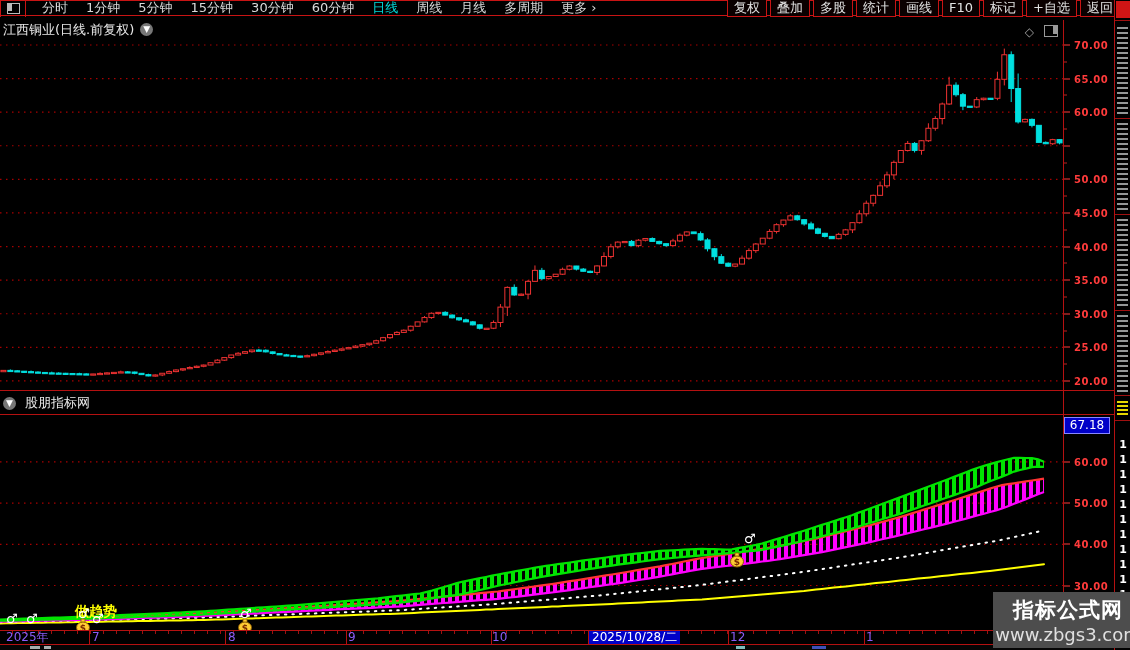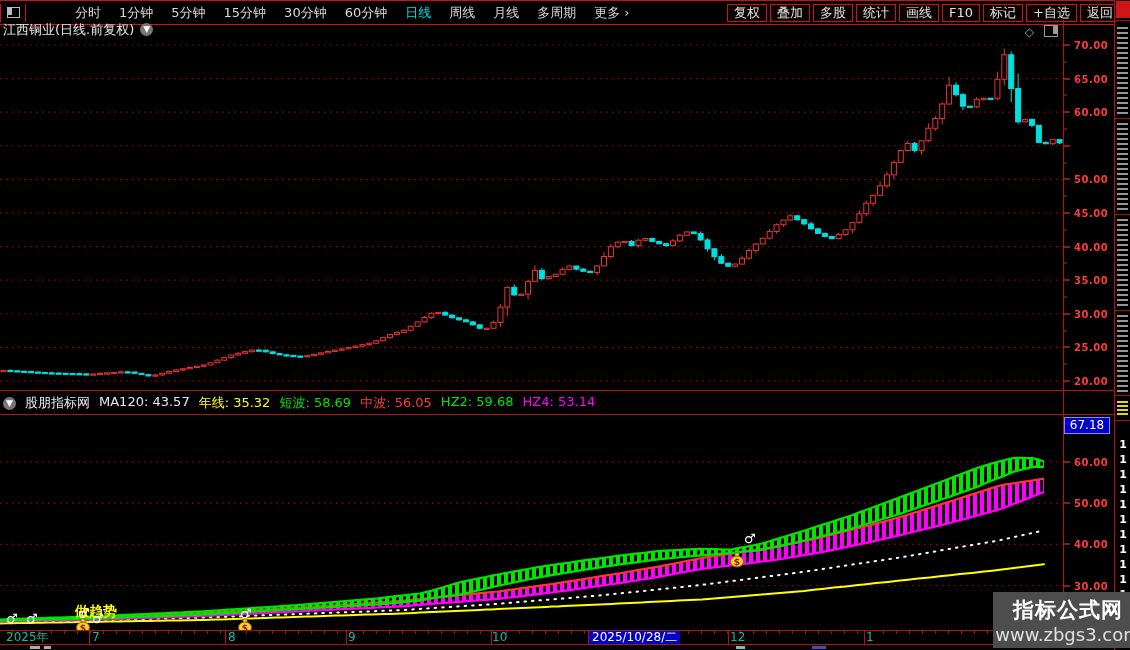--- a/index.html
+++ b/index.html
@@ -1,19 +1,19 @@
 <!DOCTYPE html>
 <html><head>
 <meta charset="utf-8">
 <style>
   html,body{margin:0;padding:0;background:#111;}
   .screen{position:relative;width:1130px;height:650px;background:#000;overflow:hidden;
     font-family:"DejaVu Sans","Liberation Sans",sans-serif;-webkit-font-smoothing:none;}
   
-  .toolbar{position:absolute;left:0;top:0;width:1130px;height:25px;border-top:1px solid #c81414;border-bottom:1px solid #c81414;box-sizing:border-box;display:flex;align-items:center;gap:33px;}
+  .toolbar{position:absolute;left:0;top:0;width:1130px;height:16px;border-top:1px solid #c81414;border-bottom:1px solid #c81414;box-sizing:border-box;display:flex;align-items:center;}
   .tb-iconbox{width:24px;height:18px;border-right:1px solid #c81414;border-left:1px solid #c81414;display:flex;align-items:center;justify-content:center;flex:0 0 auto;}
   .win-icon{width:11px;height:9px;border:1px solid #bbb;position:relative;}
   .win-icon::after{content:"";position:absolute;left:0;top:0;width:4px;height:7px;background:#bbb;}
   .tb-left{display:flex;align-items:center;gap:0;padding-left:7px;flex:1 1 auto;}
   .tb-item{color:#d9d9d9;font-size:13px;padding:0 9px;cursor:pointer;white-space:nowrap;}
   .tb-item.active{color:#00dcdc;}
   .tb-right{display:flex;align-items:center;gap:3px;padding-right:10px;flex:0 0 auto;}
   .tb-btn{color:#e2e2e2;font-size:13px;border:1px solid #c81414;background:#0a0000;padding:0 6px;height:16px;line-height:16px;cursor:pointer;white-space:nowrap;}
   
   .titlerow{position:absolute;left:0;top:21px;width:1063px;height:17px;display:flex;align-items:center;}
@@ -37,21 +37,21 @@
     color:#fff;font-size:12px;line-height:15px;text-align:center;}
   
   .ind-header{position:absolute;left:0;top:392px;width:1063px;height:22px;display:flex;align-items:center;gap:9px;padding-left:3px;box-sizing:border-box;}
   .ind-name{color:#e8e8e8;font-size:13px;}
   .ind-val{font-size:13px;white-space:nowrap;}
   
   .xaxis{position:absolute;left:0;top:631px;width:1063px;height:13px;background:#000;}
   .xaxis-minor{position:absolute;left:0;top:0;width:1063px;height:3px;
     background:repeating-linear-gradient(90deg,transparent 0 12px,#a01010 12px 13px);}
   .xtick{position:absolute;top:0;width:1px;height:13px;background:#b41111;}
-  .xlabel{position:absolute;top:0;color:#14b8a6;font-size:12px;line-height:13px;white-space:nowrap;}
+  .xlabel{position:absolute;top:0;color:#8b5cf6;font-size:12px;line-height:13px;white-space:nowrap;}
   .xdate{position:absolute;top:0;background:#0000c8;color:#fff;font-size:12px;line-height:13px;padding:0 3px;white-space:nowrap;}
   .bottomstrip{position:absolute;left:0;top:645px;width:1130px;height:5px;background:#050505;}
   .strip-mark{position:absolute;background:#cfd8d8;height:3px;top:1px;opacity:.8;}
   
   .sidebar{position:absolute;left:1114px;top:0;width:16px;height:650px;background:#000;border-left:1px solid #b41111;box-sizing:border-box;}
   .sb-topred{position:absolute;left:1px;top:1px;width:14px;height:17px;background:#d01515;}
   .sb-seg{position:absolute;left:2px;width:11px;
     background:repeating-linear-gradient(0deg,#b9bcbc 0 2px,transparent 2px 5px);opacity:.8;}
   .sb-sep{position:absolute;left:0;width:16px;height:1px;background:#a01010;}
   .sb-yellow{position:absolute;left:2px;top:399px;width:11px;height:16px;
@@ -430,28 +430,20 @@
         <line x1="1052.646103896104" y1="100.79819071060281" x2="1052.646103896104" y2="106.97466872796959" stroke="#ee3232" stroke-width="1"></line>
         <rect x="1050.146103896104" y="101.62172111291837" width="5" height="4.117652011577846" fill="#000" stroke="#ee3232" stroke-width="1"></rect>
         <line x1="1059.5487012987014" y1="101.45940365781921" x2="1059.5487012987014" y2="106.32892731079362" stroke="#00e0e0" stroke-width="1"></line>
         <rect x="1057.0487012987014" y="101.62172111291837" width="5" height="3.246349101982915" fill="#00e0e0" stroke="#00e0e0" stroke-width="1"></rect>
       </g>
     </svg>
 
   <div class="ind-header">
     <span class="chev-circle" style="margin-left:0;">▼</span>
     <span class="ind-name">股朋指标网</span>
-    <span id="ind-vals" style="display:flex;gap:9px;">
-        <span class="ind-val" style="color: rgb(232, 232, 232);">MA120: 43.57</span>
-        <span class="ind-val" style="color: rgb(255, 255, 0);">年线: 35.32</span>
-        <span class="ind-val" style="color: rgb(0, 228, 0);">短波: 58.69</span>
-        <span class="ind-val" style="color: rgb(255, 59, 59);">中波: 56.05</span>
-        <span class="ind-val" style="color: rgb(0, 228, 0);">HZ2: 59.68</span>
-        <span class="ind-val" style="color: rgb(255, 0, 255);">HZ4: 53.14</span>
-      </span>
   </div>
 
   <svg class="ind-svg" id="ind-svg" width="1063" height="215">
       <defs>
         <pattern id="hatchM" width="7" height="4" patternUnits="userSpaceOnUse">
           <rect x="0" y="0" width="4" height="4" fill="#ff00ff"></rect>
         </pattern>
         <pattern id="hatchG" width="7" height="4" patternUnits="userSpaceOnUse">
           <rect x="0" y="0" width="4" height="4" fill="#00e400"></rect>
         </pattern>

